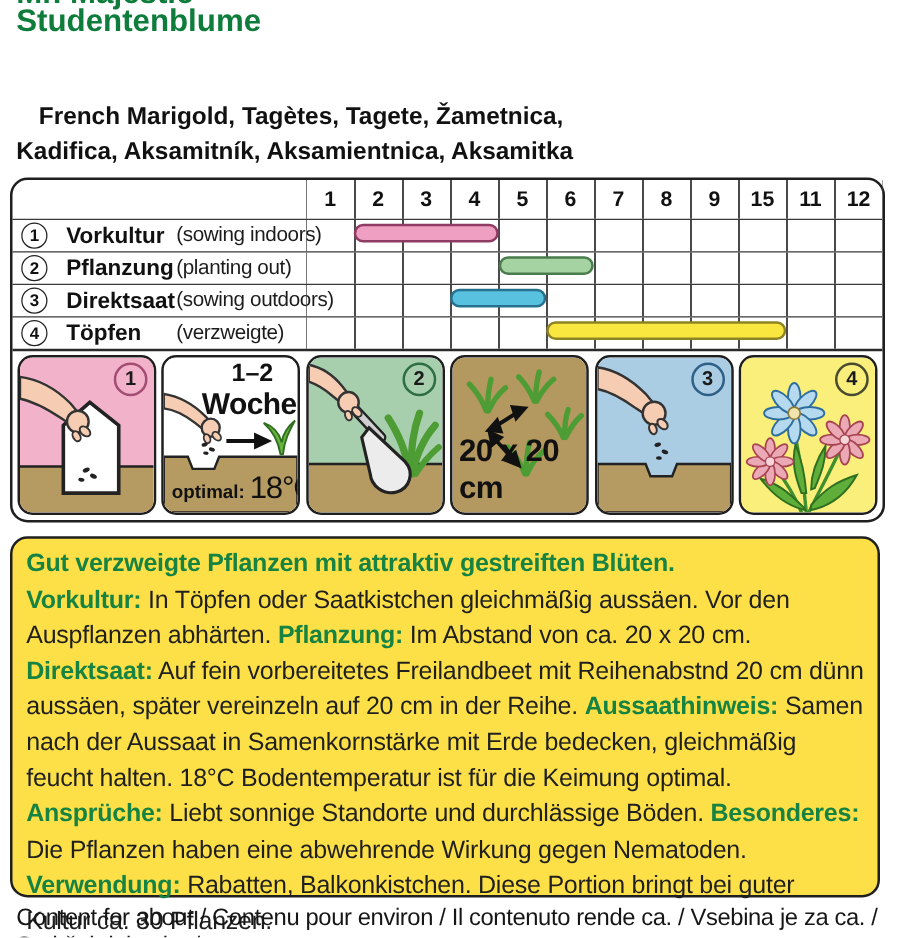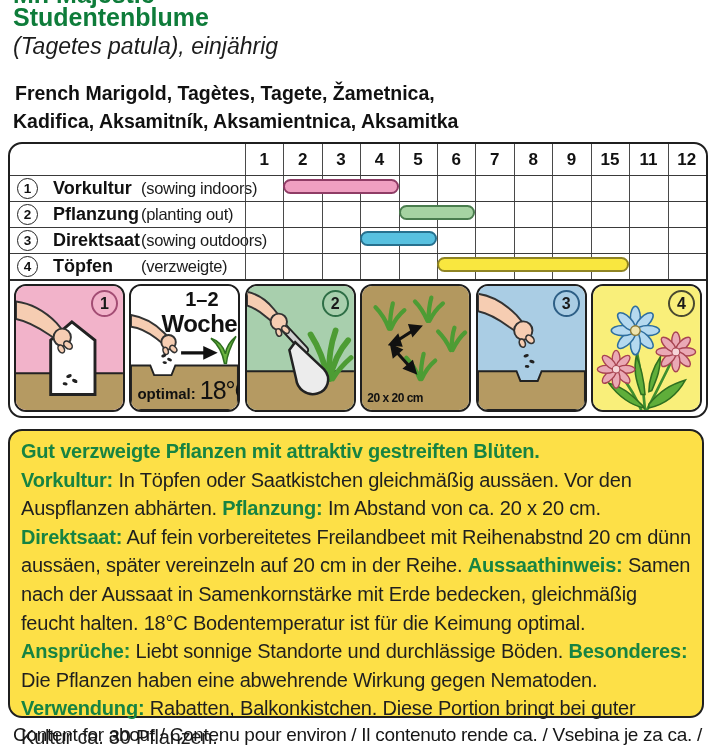--- a/index.html
+++ b/index.html
@@ -4,21 +4,21 @@
 <style>
   html,body{margin:0;padding:0;background:#ffffff;}
   .page{
     position:relative;width:718px;height:750px;overflow:hidden;
     background:#ffffff;font-family:"Liberation Sans",sans-serif;color:#1c1c1c;
   }
   
   .variety-clipped{position:absolute;top:-20px;left:13px;font-size:25px;font-weight:bold;color:#0e7c3a;letter-spacing:0;}
   .title{position:absolute;top:3px;left:13px;font-size:25px;font-weight:bold;color:#0e7c3a;}
   .subtitle{position:absolute;top:33px;left:13px;font-size:23px;font-style:italic;color:#1c1c1c;}
-  .names1{position:absolute;top:82px;left:15px;font-size:19.5px;font-weight:bold;color:#111;}
+  .names1{position:absolute;top:82px;left:31px;font-size:19.5px;font-weight:bold;color:#111;}
   .names2{position:absolute;top:110px;left:13px;font-size:19.5px;font-weight:bold;color:#111;}
 
   
   .calbox{
     position:absolute;left:8px;top:142px;width:696px;height:272px;
     border:2.5px solid #1f1f1f;border-radius:14px;background:#fff;
   }
   .cal-table{position:absolute;left:0;top:0;right:0;height:135px;border-bottom:2px solid #2a2a2a;}
   .cal-row{position:relative;display:flex;width:100%;}
   .cal-row + .cal-row{border-top:1.5px solid #3a3a3a;}
@@ -43,42 +43,41 @@
     font-size:16px;font-weight:bold;color:#1a1a1a;display:flex;align-items:center;justify-content:center;background:transparent;}
   .pnum.c1{border-color:#a34d74;}
   .pnum.c2{border-color:#2e6e46;}
   .pnum.c3{border-color:#2e5f86;}
   .pnum.c4{border-color:#4a4a30;}
   .p2t1{position:absolute;top:2px;left:36px;right:2px;text-align:center;font-size:20px;font-weight:bold;color:#111;}
   .p2t2{position:absolute;top:24px;left:30px;right:1px;text-align:center;font-size:24px;font-weight:bold;color:#111;letter-spacing:-0.5px;}
   .p2bottom{position:absolute;bottom:5px;left:6px;right:3px;display:flex;align-items:baseline;gap:4px;}
   .p2opt{font-size:15px;font-weight:bold;color:#111;}
   .p2temp{font-size:25px;font-weight:normal;color:#111;letter-spacing:-1px;}
-  .p4label{position:absolute;bottom:5px;left:5px;font-size:12px;font-weight:bold;color:#111;letter-spacing:-0.5px;}
+  .p4label{position:absolute;bottom:5px;left:5px;font-size:25px;font-weight:bold;color:#111;letter-spacing:-0.5px;}
 
   
   .carebox{
     position:absolute;left:8px;top:429px;width:696px;height:289px;box-sizing:border-box;
     border:2.5px solid #1f1f1f;border-radius:14px;background:#fde047;
     padding:6px 11px 0 11px;font-size:20px;line-height:28.6px;color:#1f1f1f;letter-spacing:-0.2px;
   }
   .care-headline{color:#178342;font-weight:bold;}
   .care-key{color:#178342;font-weight:bold;}
 
   
   .footer{position:absolute;left:13px;top:724px;font-size:19px;color:#161616;letter-spacing:-0.3px;}
 </style>
 </head>
 <body>
 
 <div class="page">
 
   <div class="variety-clipped">Mr. Majestic</div>
   <div class="title">Studentenblume</div>
-  <div class="subtitle">(Tagetes patula), einjährig</div>
   <div class="names1">French Marigold, Tagètes, Tagete, Žametnica,</div>
   <div class="names2">Kadifica, Aksamitník, Aksamientnica, Aksamitka</div>
 
   <div class="calbox">
 
     <div class="cal-table">
       <div class="cal-row hdr">
         <div class="cal-label"></div>
         <div class="months-area">
           <div class="mh">1</div>

